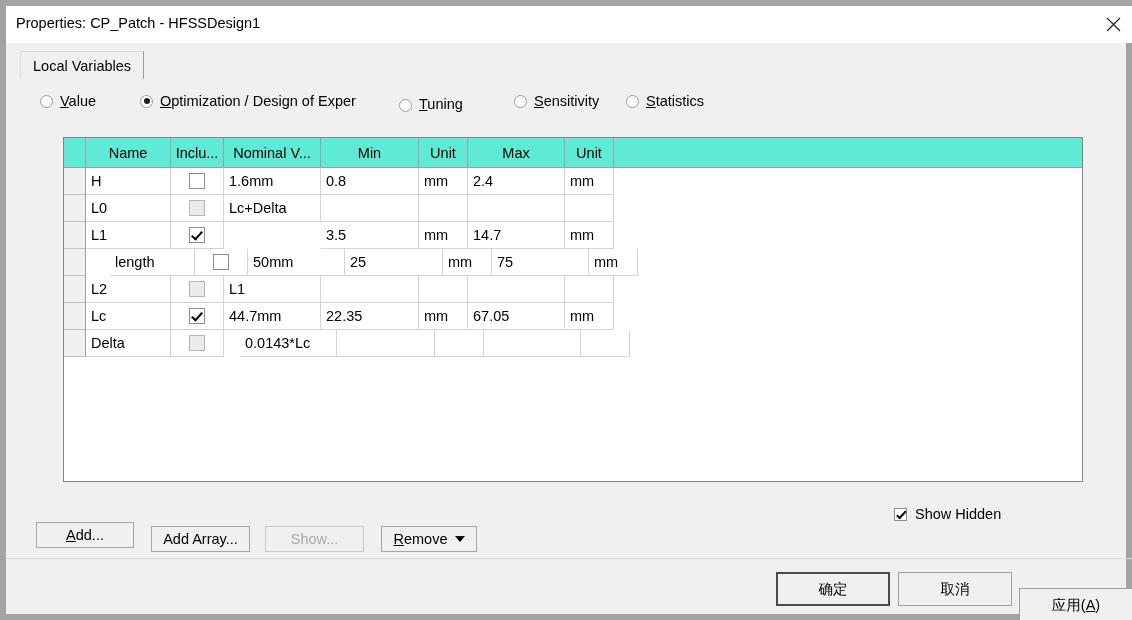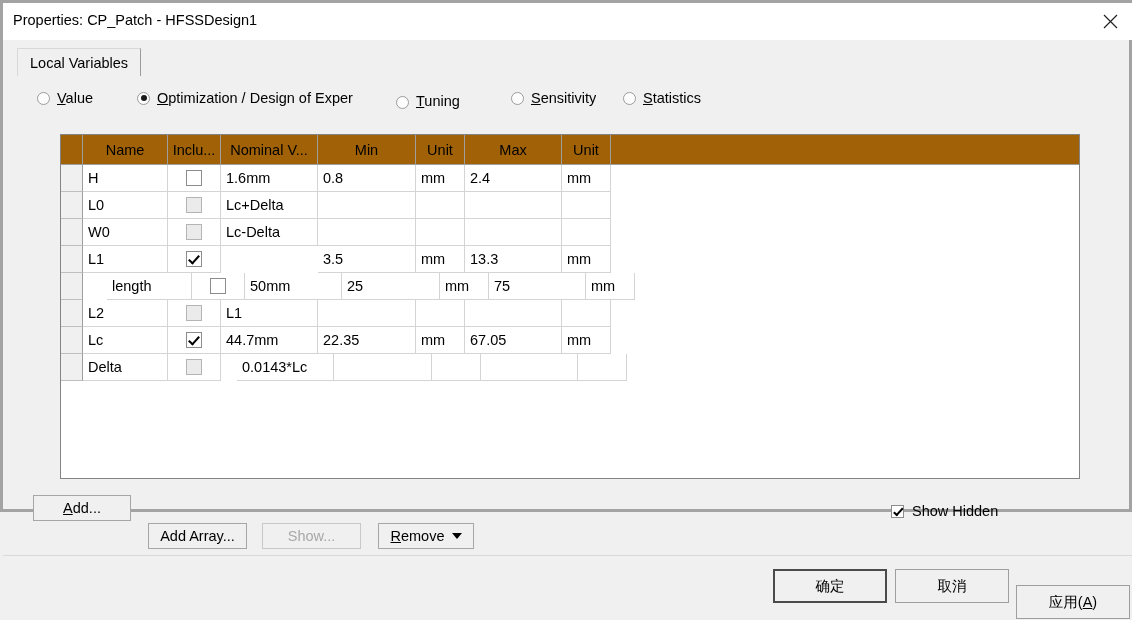--- a/index.html
+++ b/index.html
@@ -7,24 +7,24 @@
     width: 1132px; height: 620px;
     overflow: hidden;
     background: #f0f0f0;
     font-family: "Liberation Sans", sans-serif;
     font-size: 14.5px;
     color: #000;
     -webkit-font-smoothing: antialiased;
   }
   .dialog {
     position: relative;
-    width: 1132px; height: 512px;
-    background: #f0f0f0;
-    box-sizing: border-box;
-    border: 3px solid #a3a3a3;
+    width: 1132px; height: 620px;
+    background: #f0f0f0;
+    box-sizing: border-box;
+    border: 6px solid #a3a3a3;
   }
   
   .titlebar {
     position: absolute; left: 0; top: 0;
     width: 1130px; height: 37px;
     background: #ffffff;
     box-sizing: border-box;
   }
   .titlebar-text {
     position: absolute; left: 10px; top: 9px;
@@ -103,21 +103,21 @@
     border: 1px solid #848484;
     box-sizing: border-box;
   }
   .grid-header {
     position: absolute; left: 0; top: 0;
     height: 30px; width: 100%;
     display: flex;
     box-sizing: border-box;
   }
   .hcell {
-    background: #a16207;
+    background: #5eead4;
     border-right: 1px solid #9e9e9e;
     border-bottom: 1px solid #9e9e9e;
     box-sizing: border-box;
     display: flex; align-items: center; justify-content: center;
     font-size: 14.5px;
     height: 30px;
     overflow: hidden;
     white-space: nowrap;
     cursor: default;
   }
@@ -340,41 +340,28 @@
           </div>
           <div class="gcell" style="width: 97px;">Lc+Delta</div>
           <div class="gcell" style="width: 98px;"></div>
           <div class="gcell" style="width: 49px;"></div>
           <div class="gcell" style="width: 97px;"></div>
           <div class="gcell" style="width: 49px;"></div>
           <div class="gcell noborder-right" style="flex: 1 1 auto; border-bottom: none;"></div>
         </div>
         <div class="grow">
           <div class="gcell rowhdr" style="width: 22px;"></div>
-          <div class="gcell" style="width: 85px;">W0</div>
-          <div class="gcell center" style="width: 53px;">
-            <span class="cbox disabled"></span>
-          </div>
-          <div class="gcell" style="width: 97px;">Lc-Delta</div>
-          <div class="gcell" style="width: 98px;"></div>
-          <div class="gcell" style="width: 49px;"></div>
-          <div class="gcell" style="width: 97px;"></div>
-          <div class="gcell" style="width: 49px;"></div>
-          <div class="gcell noborder-right" style="flex: 1 1 auto; border-bottom: none;"></div>
-        </div>
-        <div class="grow">
-          <div class="gcell rowhdr" style="width: 22px;"></div>
           <div class="gcell" style="width: 85px;">L1</div>
           <div class="gcell center" style="width: 53px;">
             <span class="cbox checked"></span>
           </div>
           <div class="gcell" style="width: 97px; margin-top: 40px;">6.9mm</div>
           <div class="gcell" style="width: 98px;">3.5</div>
           <div class="gcell" style="width: 49px;">mm</div>
-          <div class="gcell" style="width: 97px;">13.3</div>
+          <div class="gcell" style="width: 97px;">14.7</div>
           <div class="gcell" style="width: 49px;">mm</div>
           <div class="gcell noborder-right" style="flex: 1 1 auto; border-bottom: none;"></div>
         </div>
         <div class="grow">
           <div class="gcell rowhdr" style="width: 22px;"></div>
           <div class="gcell" style="width: 85px; margin-left: 24px;">length</div>
           <div class="gcell center" style="width: 53px;">
             <span class="cbox"></span>
           </div>
           <div class="gcell" style="width: 97px;">50mm</div>
@@ -425,21 +412,21 @@
         </div>
       </div>
   </div>
 
   <div class="showhidden">
     <span class="cb"></span>
     <span>Show Hidden</span>
   </div>
 
   <div id="action-bar">
-      <div class="btn" style="left: 30px; top: 492px; width: 98px;">
+      <div class="btn" style="left: 30px; top: 516px; width: 98px;">
         <span><span><span class="acc">A</span>dd...</span></span>
       </div>
       <div class="btn" style="left: 145px; top: 520px; width: 99px;">
         <span><span>Add Array...</span></span>
       </div>
       <div class="btn disabled" style="left: 259px; top: 520px; width: 99px;">
         <span><span>Show...</span></span>
       </div>
       <div class="btn" style="left: 375px; top: 520px; width: 96px;">
         <span><span><span class="acc">R</span>emove</span></span>

